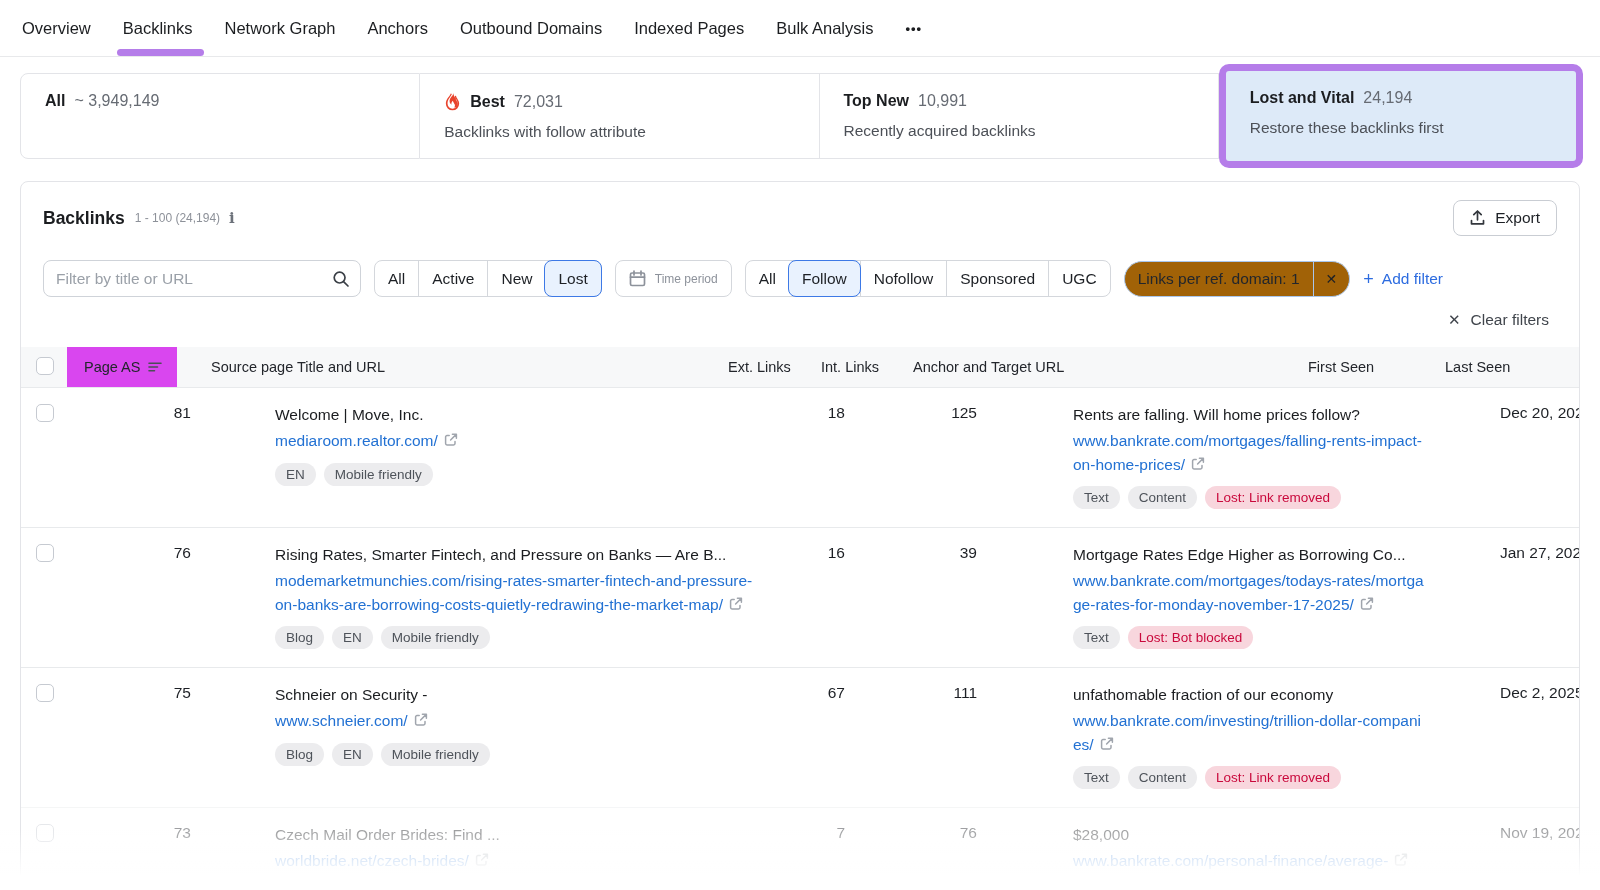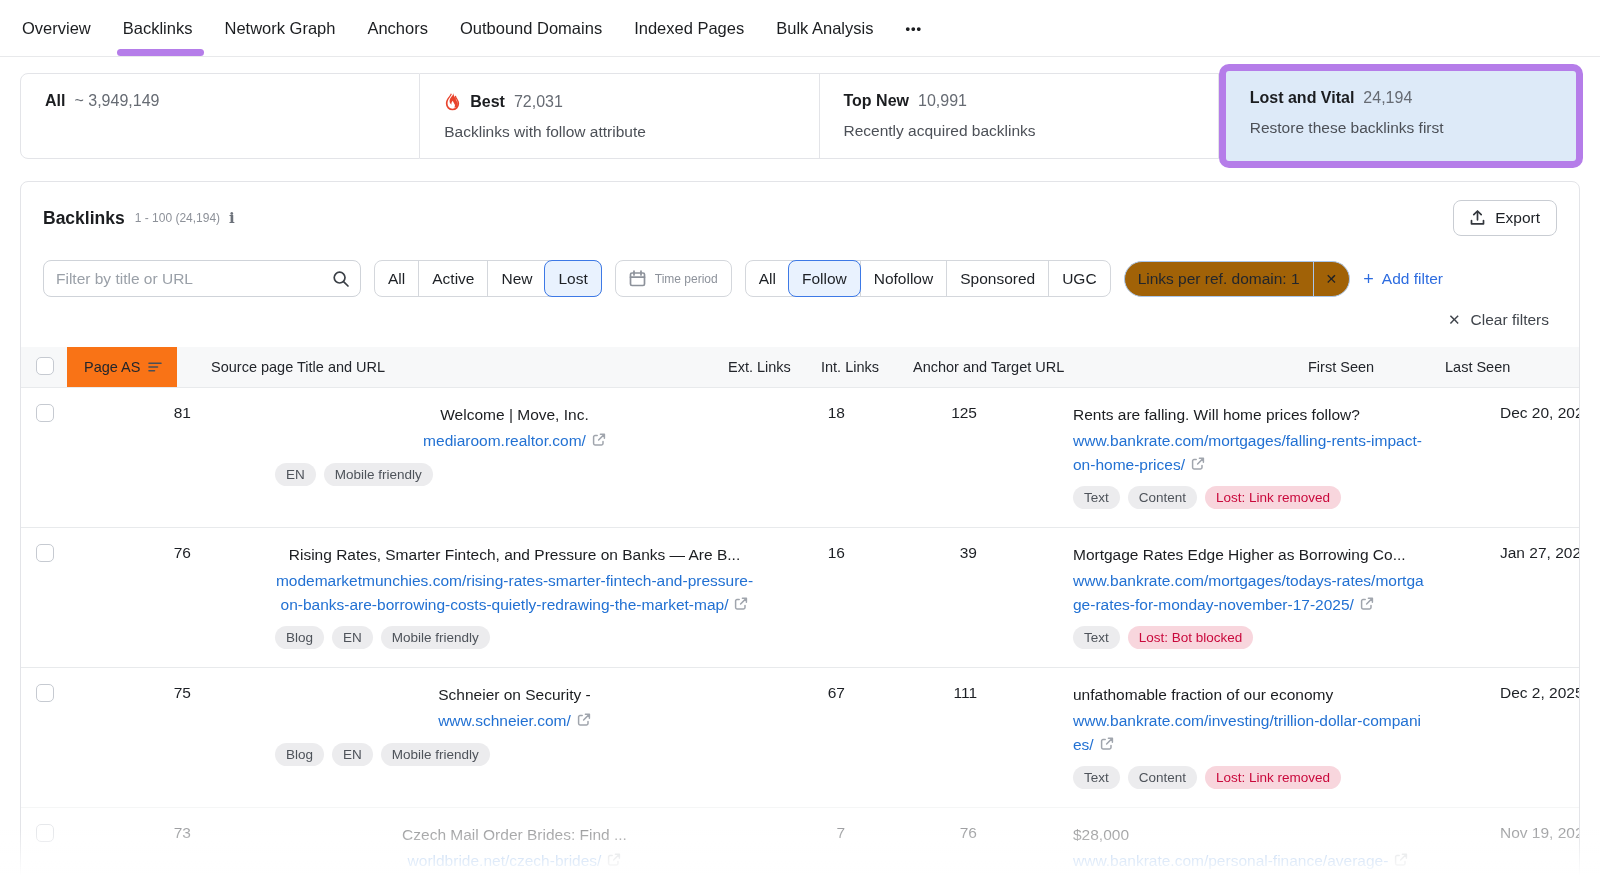--- a/index.html
+++ b/index.html
@@ -72,29 +72,29 @@
   .clear-btn { display:flex; align-items:center; gap:10px; border:none; background:none;
     color:#40454c; font-size:15.5px; font-family:inherit; cursor:pointer; }
   .clear-x { font-size:15px; }
 
   
   .grid { display:grid; grid-template-columns:46px 110px 531px 93px 92px 395px 137px minmax(0,1fr); }
   .t-head { background:#f7f8f9; margin-top:12px; height:40px; align-items:center;
     font-size:14.5px; font-weight:500; color:#23262c; }
   .t-head .h { padding-left:20px; }
   .h-check { padding-left:15px; }
-  .h-pageas { background:#f97316; height:40px; display:flex; align-items:center;
+  .h-pageas { background:#d946ef; height:40px; display:flex; align-items:center;
     padding-left:17px; gap:8px; align-self:stretch; cursor:pointer; }
   .checkbox { display:inline-block; width:18px; height:18px; border:1.6px solid #c6cad1;
     border-radius:5px; background:#fff; cursor:pointer; }
   .t-row { border-top:1px solid #e8eaec; font-size:15.5px;gap:32px; }
   .t-row > div { padding-top:16px; padding-bottom:18px; }
   .cell-check { padding-left:15px; }
   .cell-pageas { text-align:right; padding-right:18px; color:#1d2025; }
-  .cell-source { padding-left:34px; padding-right:18px;text-align:center; }
+  .cell-source { padding-left:34px; padding-right:18px; }
   .cell-num { text-align:right; }
   .cell-ext { padding-right:52px; }
   .cell-int { padding-right:44px; }
   .cell-anchor { padding-left:20px; padding-right:22px; }
   .cell-date { padding-left:20px; color:#1d2025; }
   .cell-date.red { color:#e41e3f; }
   .row-title { color:#1b1d20; line-height:1.45; margin-bottom:3px; }
   .url-line { line-height:1.5; }
   .url { color:#2271d3; text-decoration:none; word-break:break-all; cursor:pointer; }
   .ext-ic { display:inline-block; vertical-align:-1px; margin-left:6px; cursor:pointer; }

